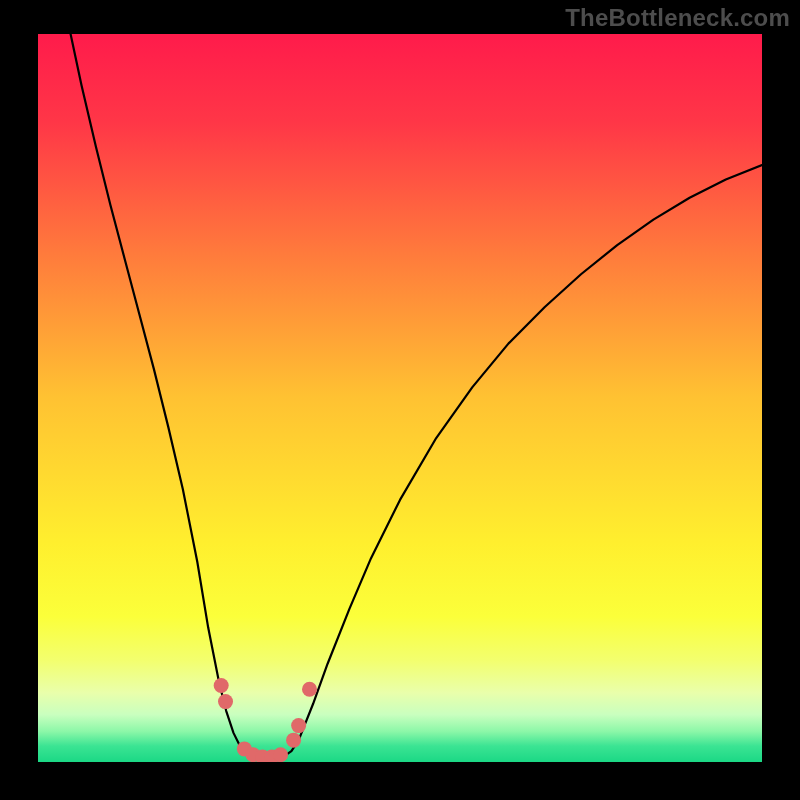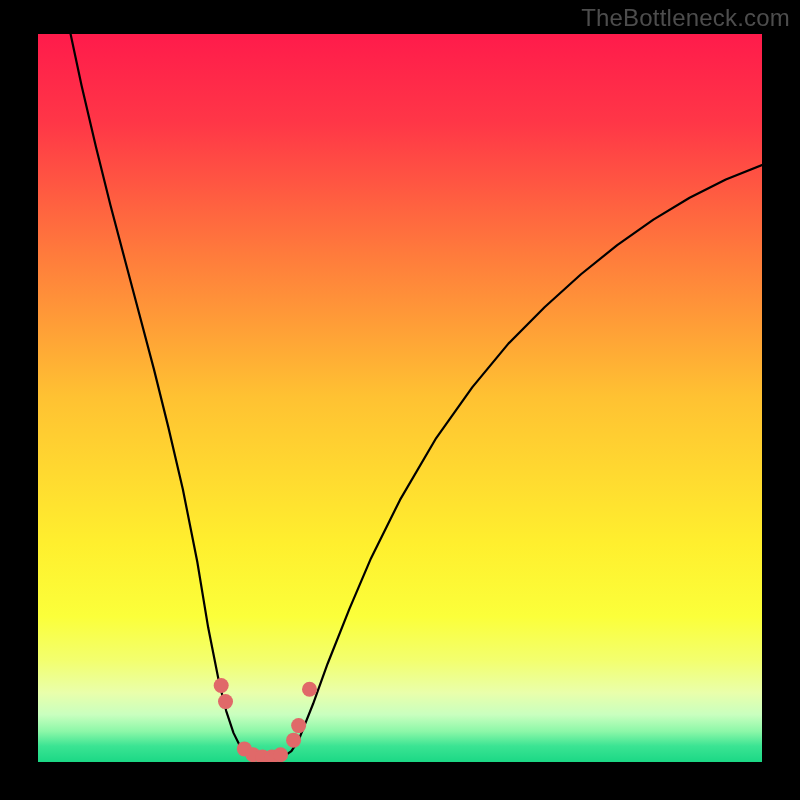--- a/index.html
+++ b/index.html
@@ -19,21 +19,21 @@
     height: 800px;
     background: #000;
   }
   .watermark {
     position: absolute;
     top: 4px;
     right: 10px;
     color: #4d4d4d;
     font-size: 24px;
     letter-spacing: 0.2px;
-    font-weight: 400;
+    font-weight: 700;
   }
   .plot {
     position: absolute;
     left: 38px;
     top: 34px;
     width: 724px;
     height: 728px;
   }
   .gradient-bg {
     position: absolute;

